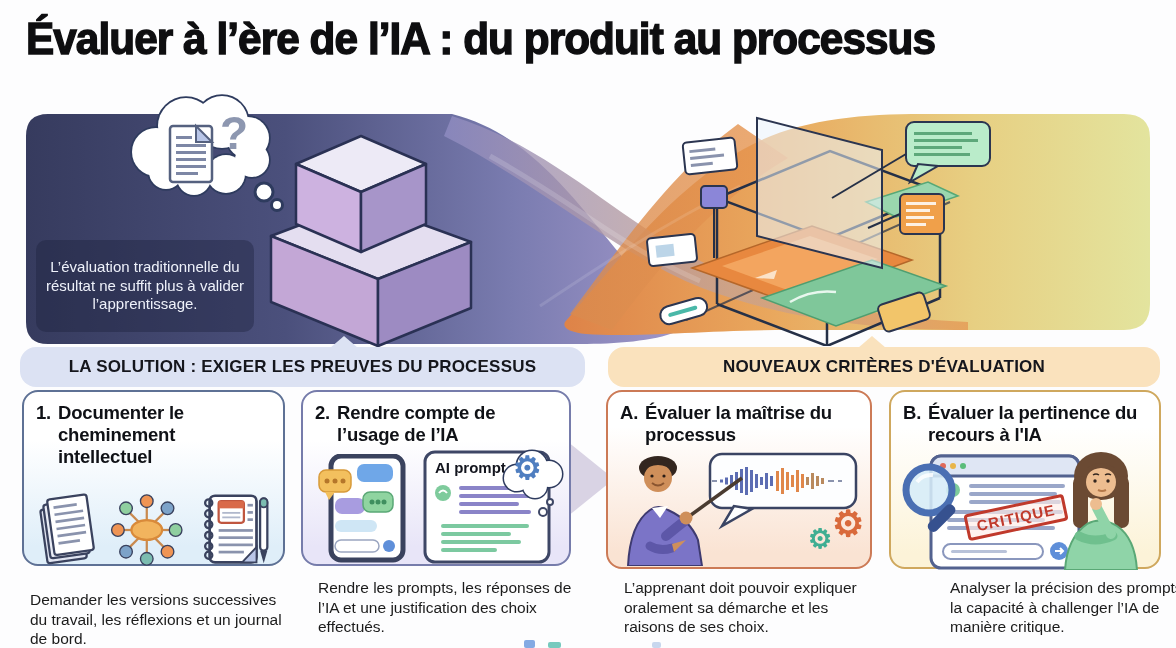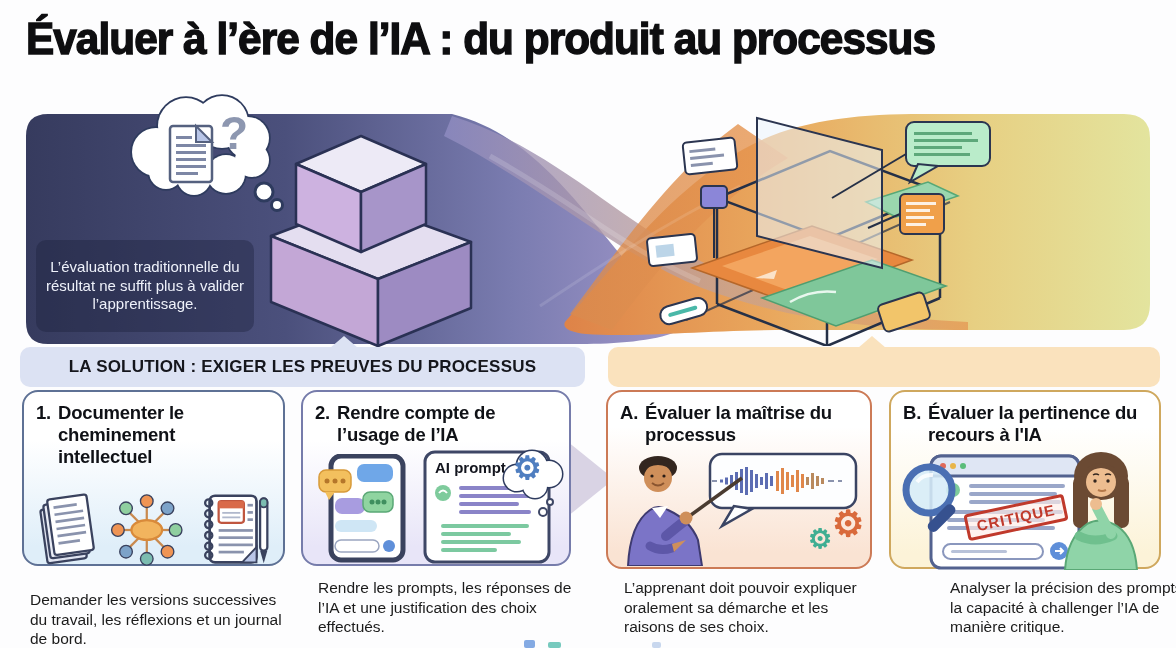--- a/index.html
+++ b/index.html
@@ -18,21 +18,21 @@
   .cloud-wrap{position:absolute;left:106px;top:80px;width:182px;height:138px;z-index:2;}
   .qmark{position:absolute;left:114px;top:26px;font-size:46px;font-weight:bold;color:#8d97b0;}
 
   .problem-caption{position:absolute;left:36px;top:240px;width:202px;padding:18px 8px;
     background:rgba(26,31,58,.38);border-radius:10px;color:#eef1fa;font-size:15px;
     line-height:1.24;text-align:center;z-index:2;}
 
   .pedestal{position:absolute;left:266px;top:124px;width:218px;height:226px;z-index:1;}
 
   
-  .sec-header{position:absolute;top:347px;height:40px;border-radius:10px;z-index:1;
+  .sec-header{position:absolute;top:347px;height:40px;border-radius:16px;z-index:1;
     font-weight:bold;font-size:17px;color:#15161c;text-align:center;line-height:40px;
     letter-spacing:.2px;}
   .sec-header.solution{left:20px;width:565px;background:#dce2f3;}
   .sec-header.criteria{left:608px;width:552px;background:#fae2bd;}
   .notch{position:absolute;top:-11px;width:0;height:0;
     border-left:14px solid transparent;border-right:14px solid transparent;}
   .notch.sol{left:310px;border-bottom:12px solid #dce2f3;}
   .notch.cri{left:250px;border-bottom:12px solid #fae2bd;}
 
   .flow-arrow{position:absolute;left:516px;top:400px;width:0;height:0;z-index:1;
@@ -211,20 +211,21 @@
 </svg>
 
 <div class="problem-caption">L’évaluation traditionnelle du résultat ne suffit plus à valider l’apprentissage.</div>
 
 <div class="sec-header solution">
   <div class="notch sol"></div>
   <span>LA SOLUTION : EXIGER LES PREUVES DU PROCESSUS</span>
 </div>
 <div class="sec-header criteria">
   <div class="notch cri"></div>
+  <span>NOUVEAUX CRITÈRES D'ÉVALUATION</span>
 </div>
 
 <div class="flow-arrow"></div>
 
 <div class="card card1">
   <div class="card-title">
     <span class="prefix">1.</span>
     <span>Documenter le cheminement intellectuel</span>
   </div>
   <div class="illus">

